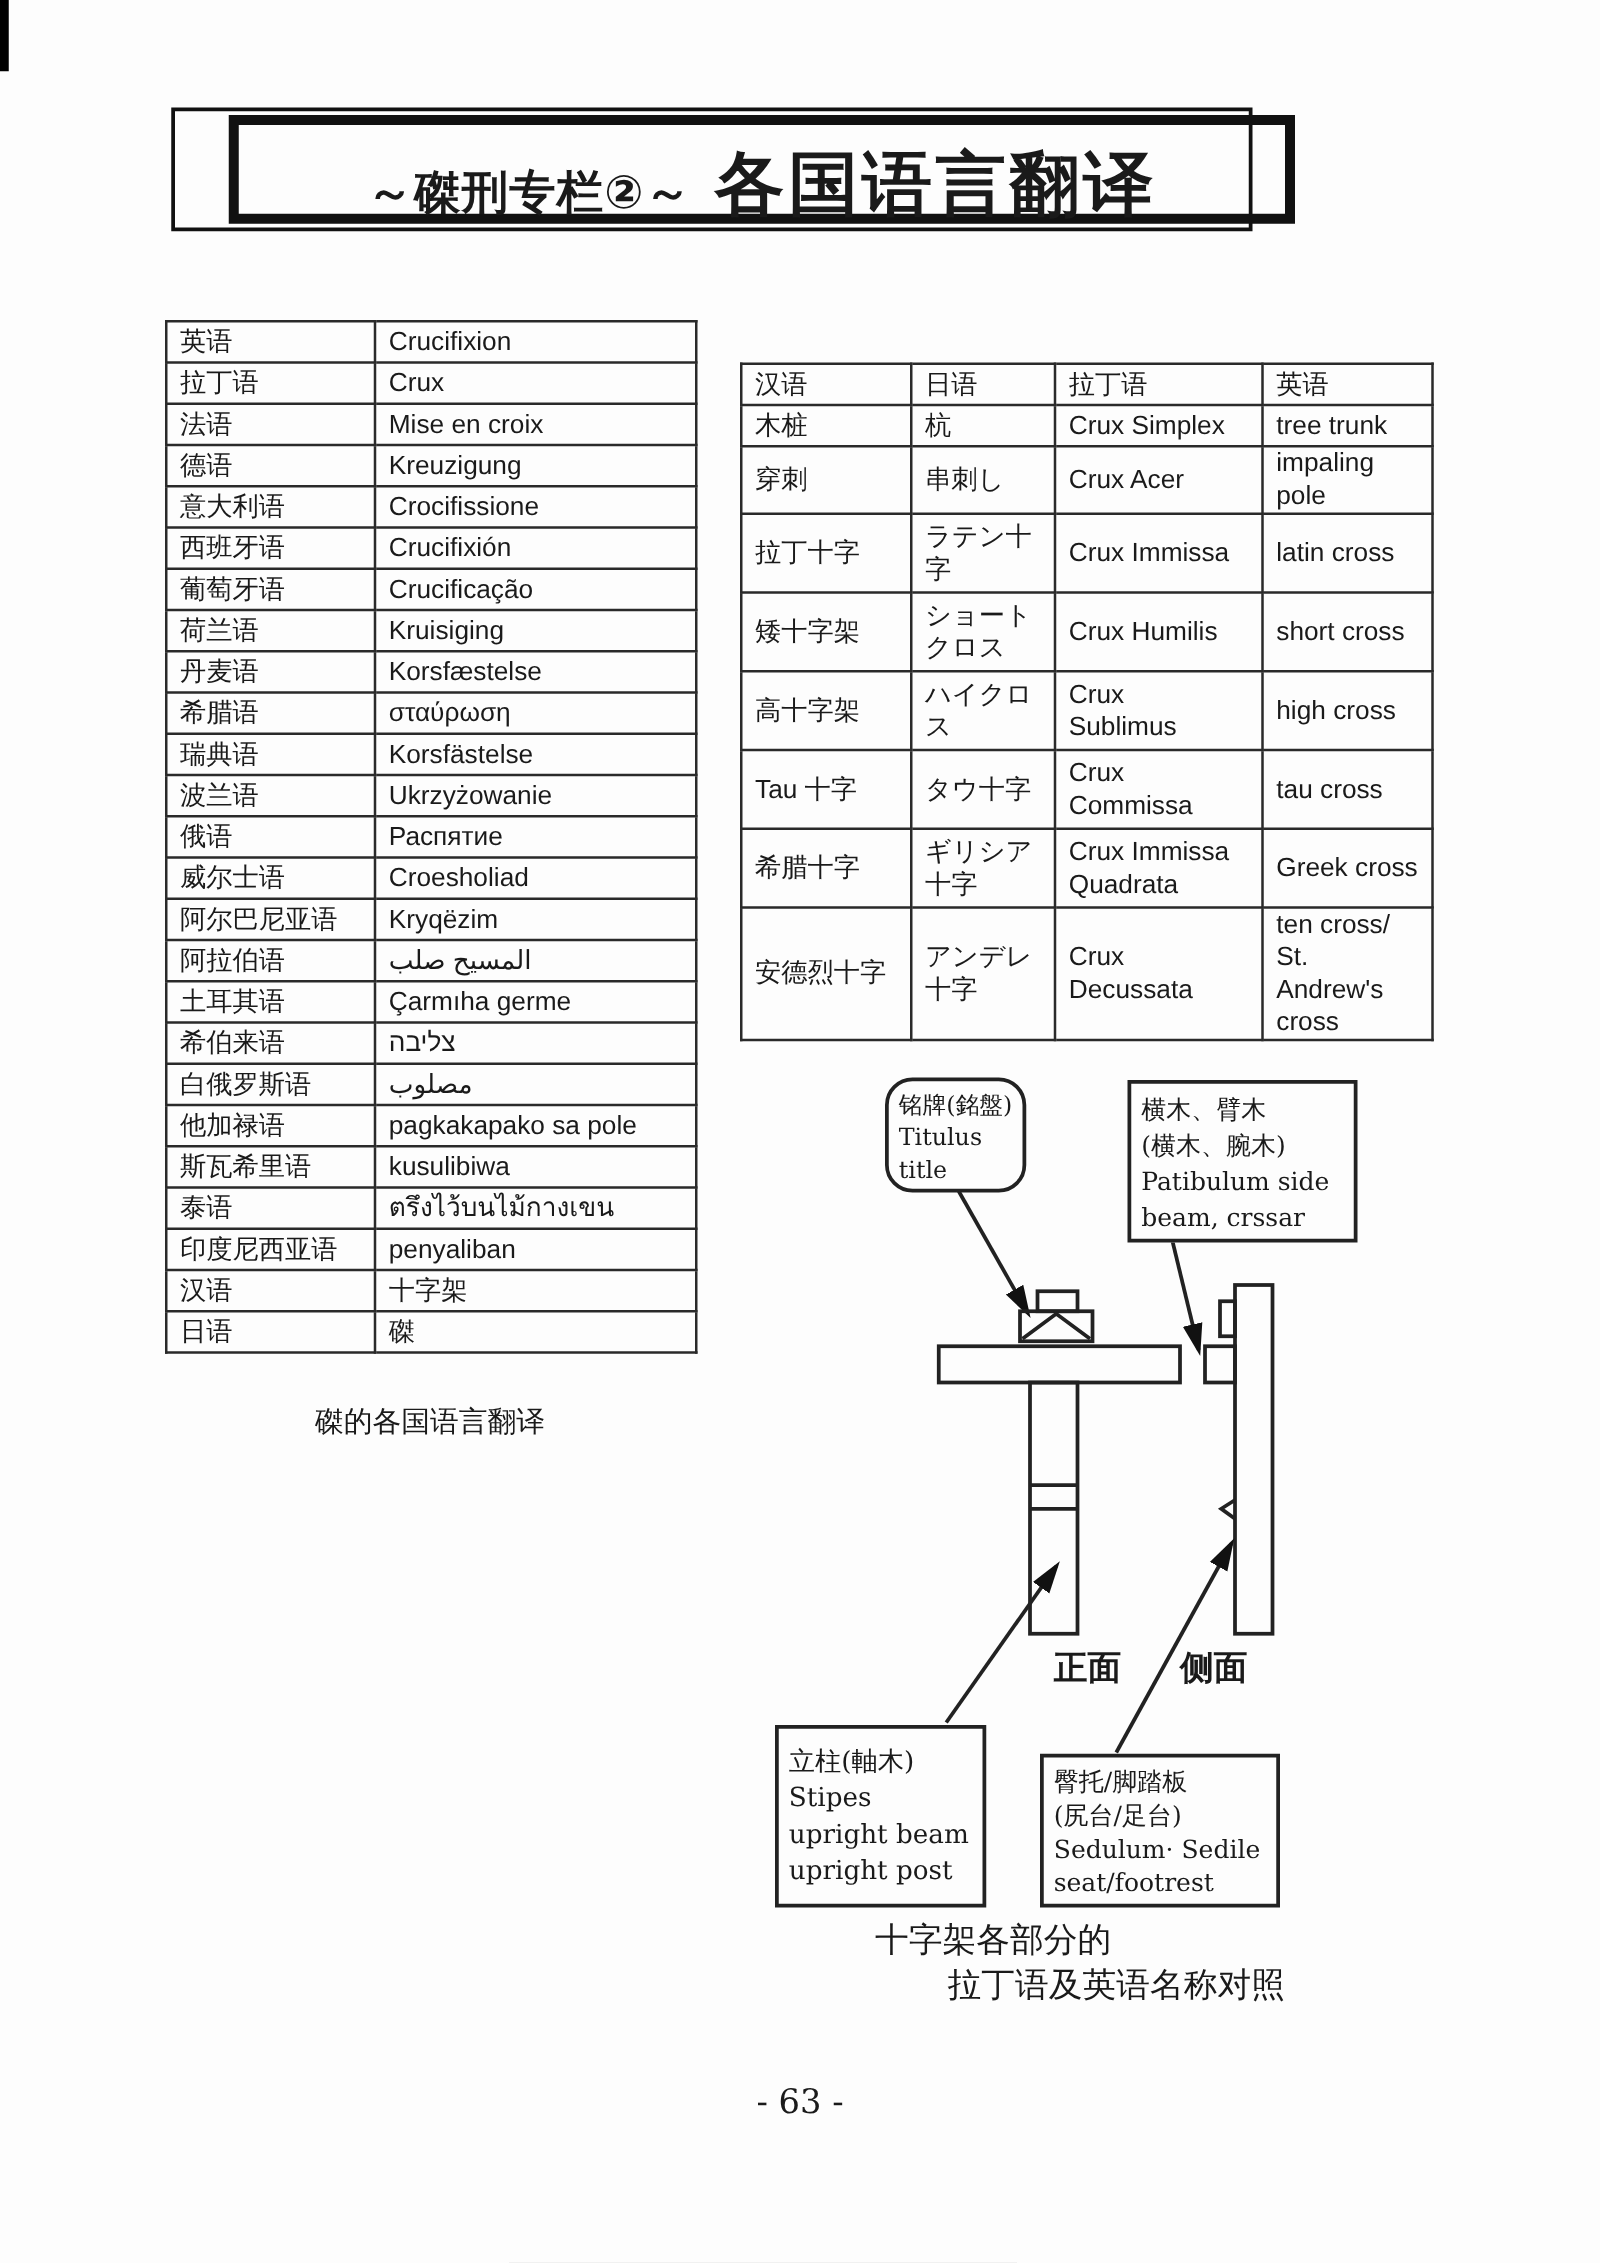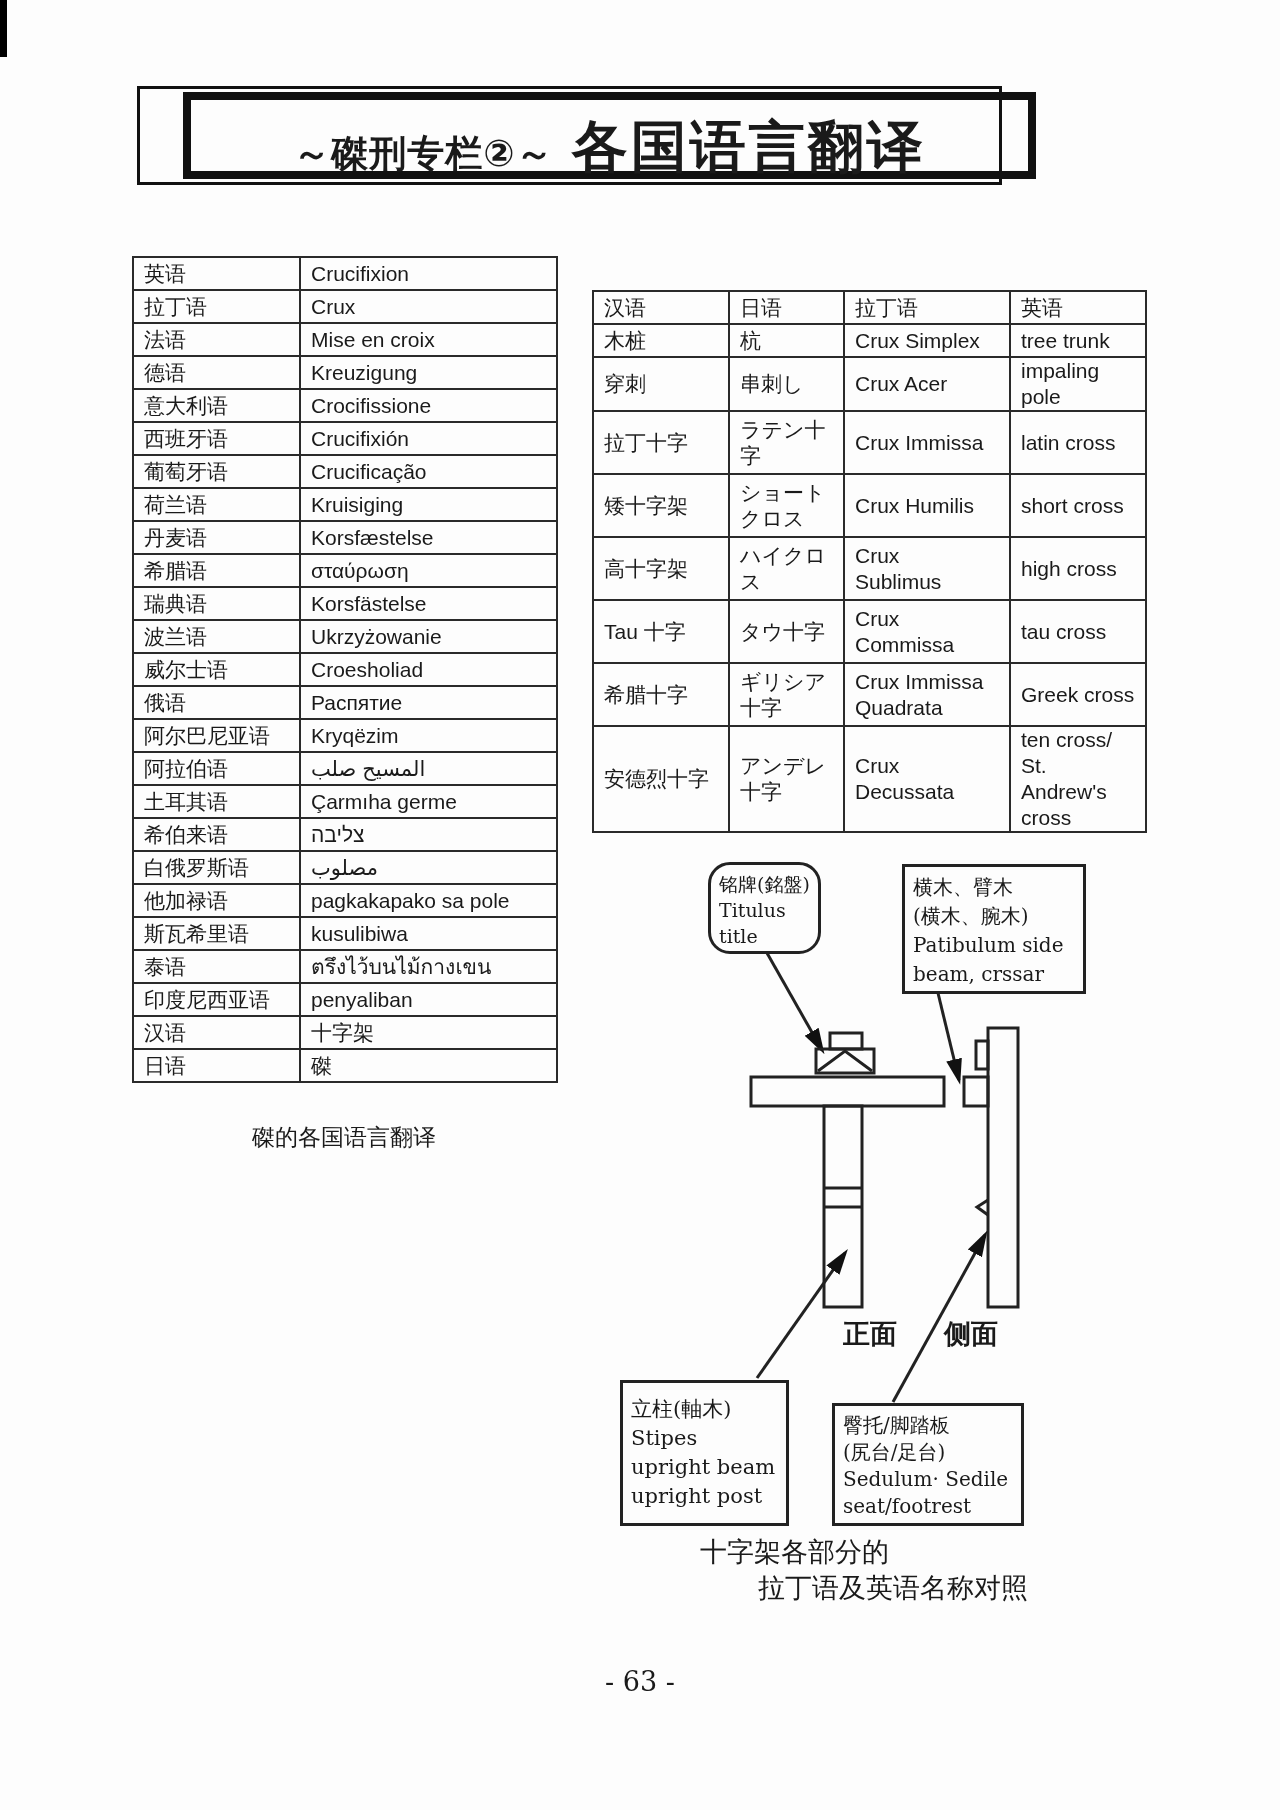--- a/index.html
+++ b/index.html
@@ -118,26 +118,26 @@
         </tr>
         <tr>
           <td>瑞典语</td>
           <td>Korsfästelse</td>
         </tr>
         <tr>
           <td>波兰语</td>
           <td>Ukrzyżowanie</td>
         </tr>
         <tr>
+          <td>俄语</td>
+          <td>Распятие</td>
+        </tr>
+        <tr>
           <td>威尔士语</td>
           <td>Croesholiad</td>
-        </tr>
-        <tr>
-          <td>俄语</td>
-          <td>Распятие</td>
         </tr>
         <tr>
           <td>阿尔巴尼亚语</td>
           <td>Kryqëzim</td>
         </tr>
         <tr>
           <td>阿拉伯语</td>
           <td>المسيح صلب</td>
         </tr>
         <tr>

